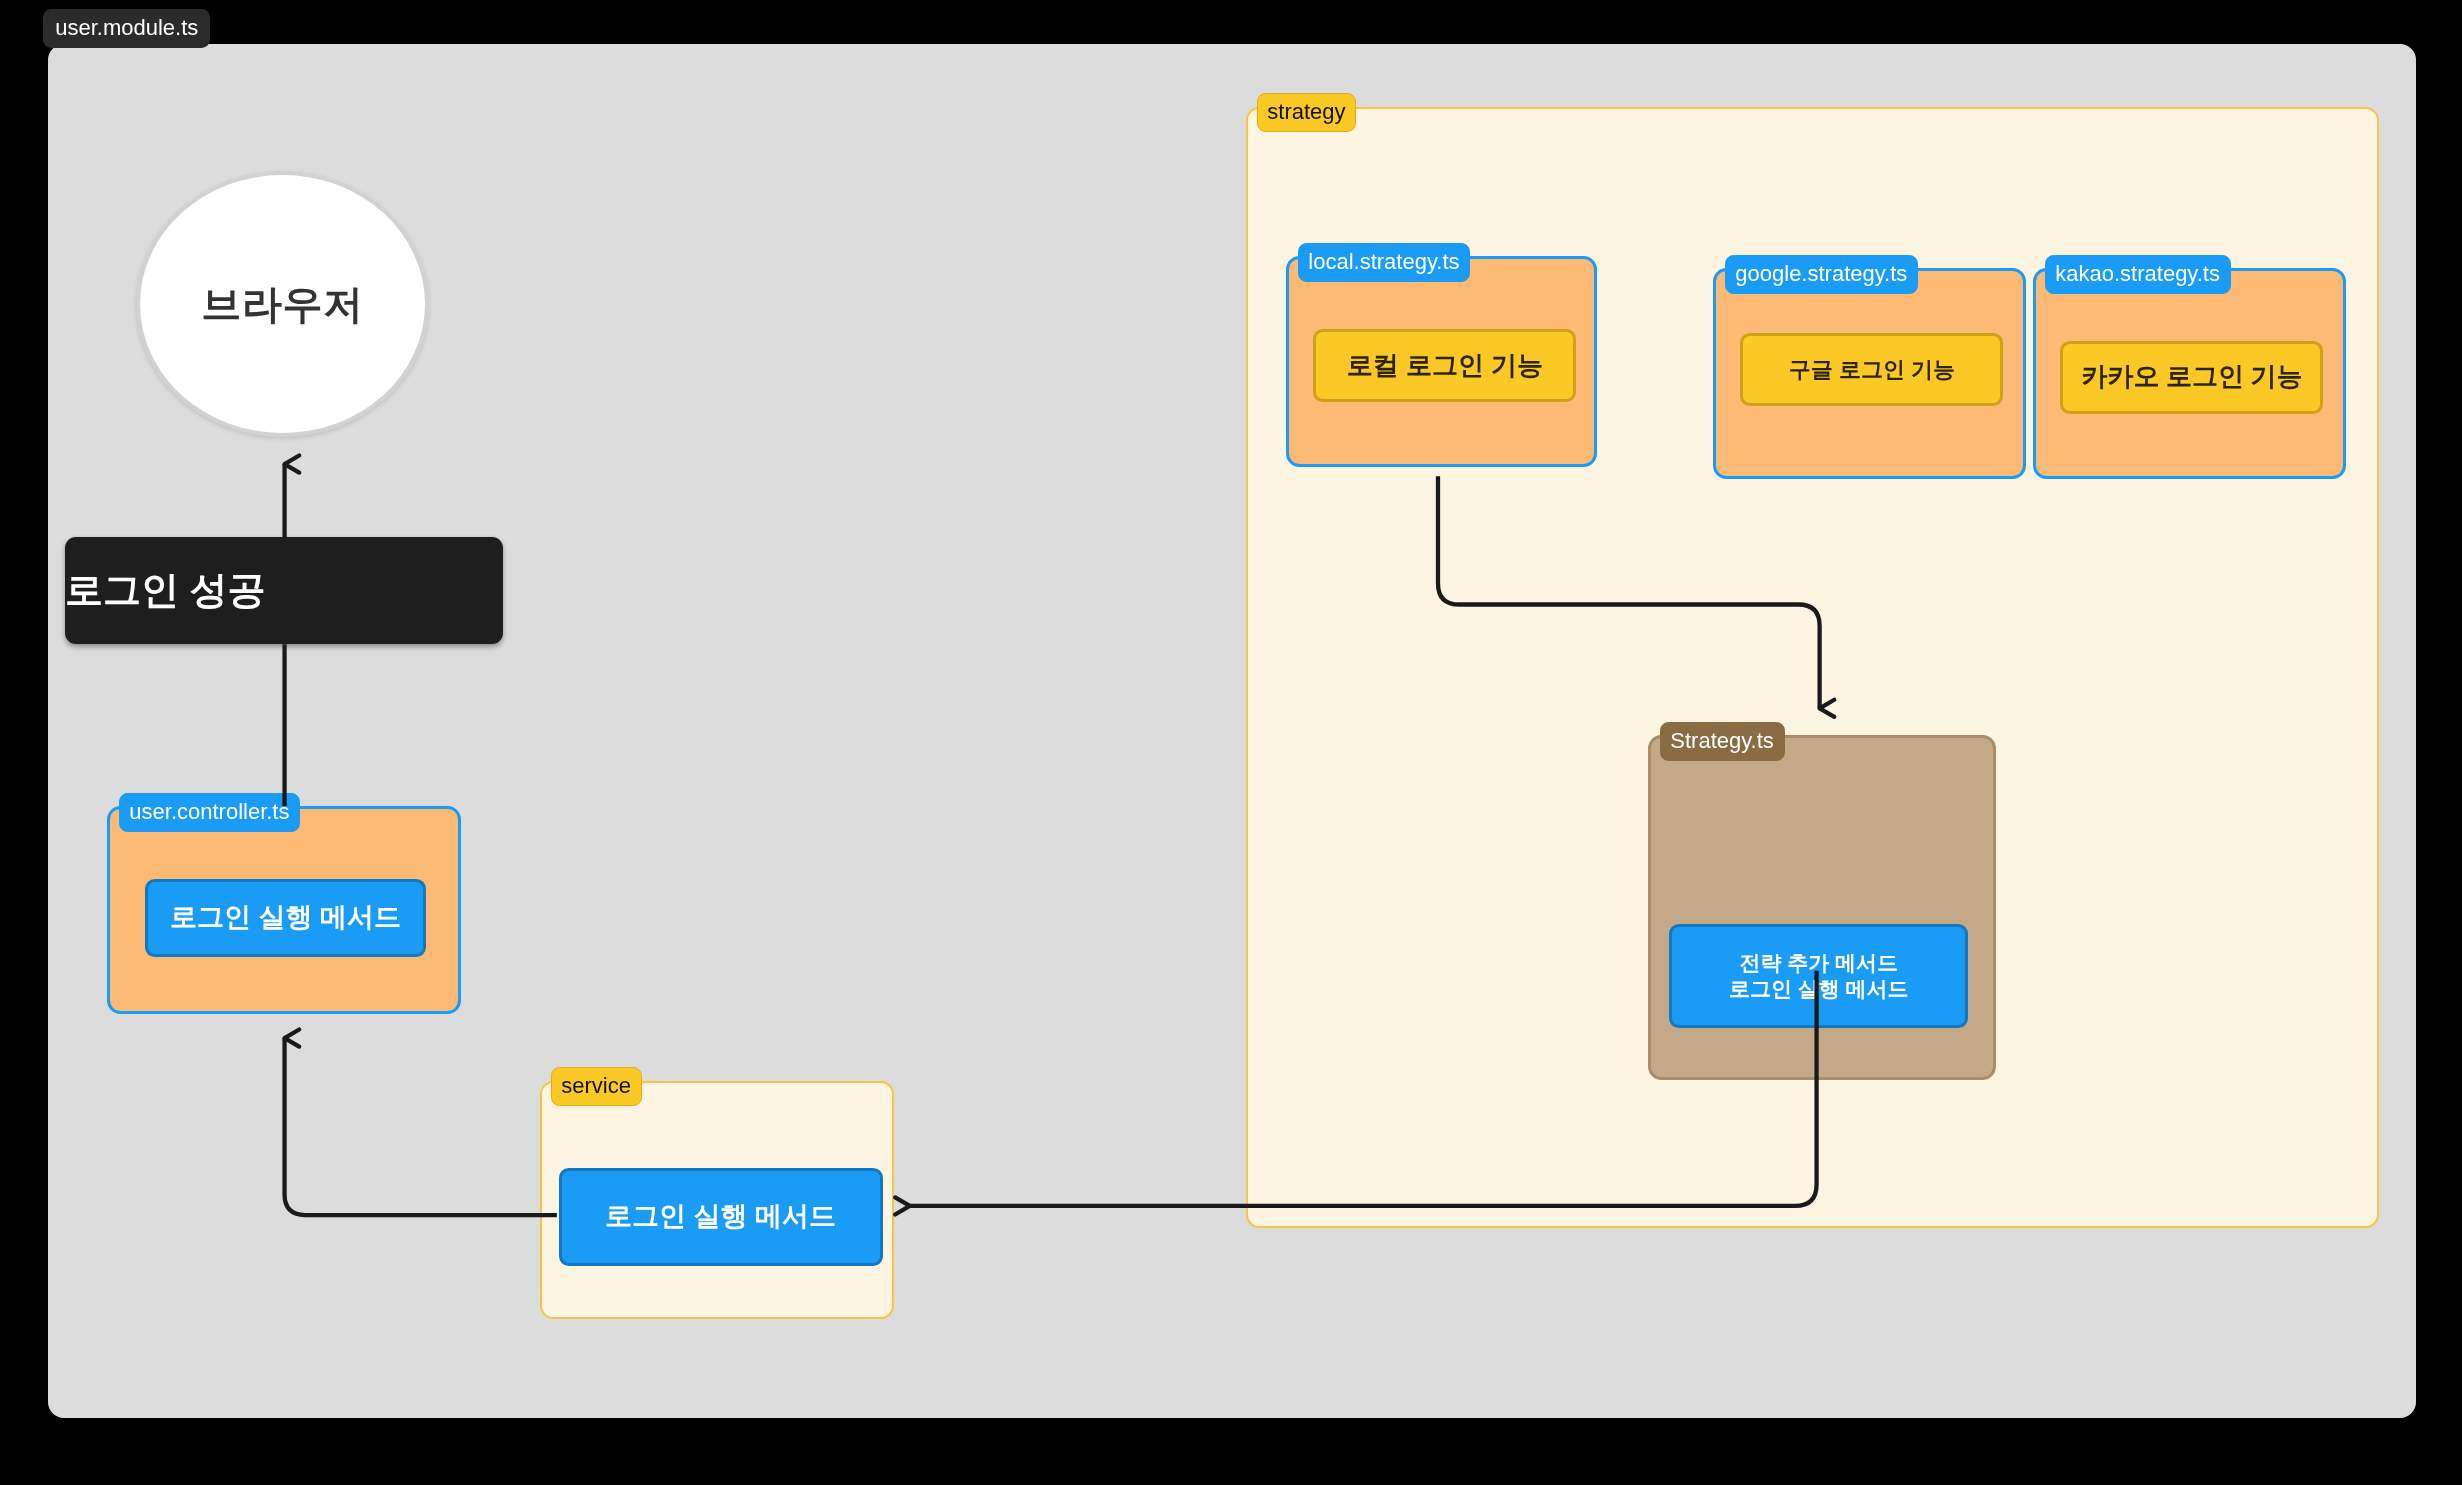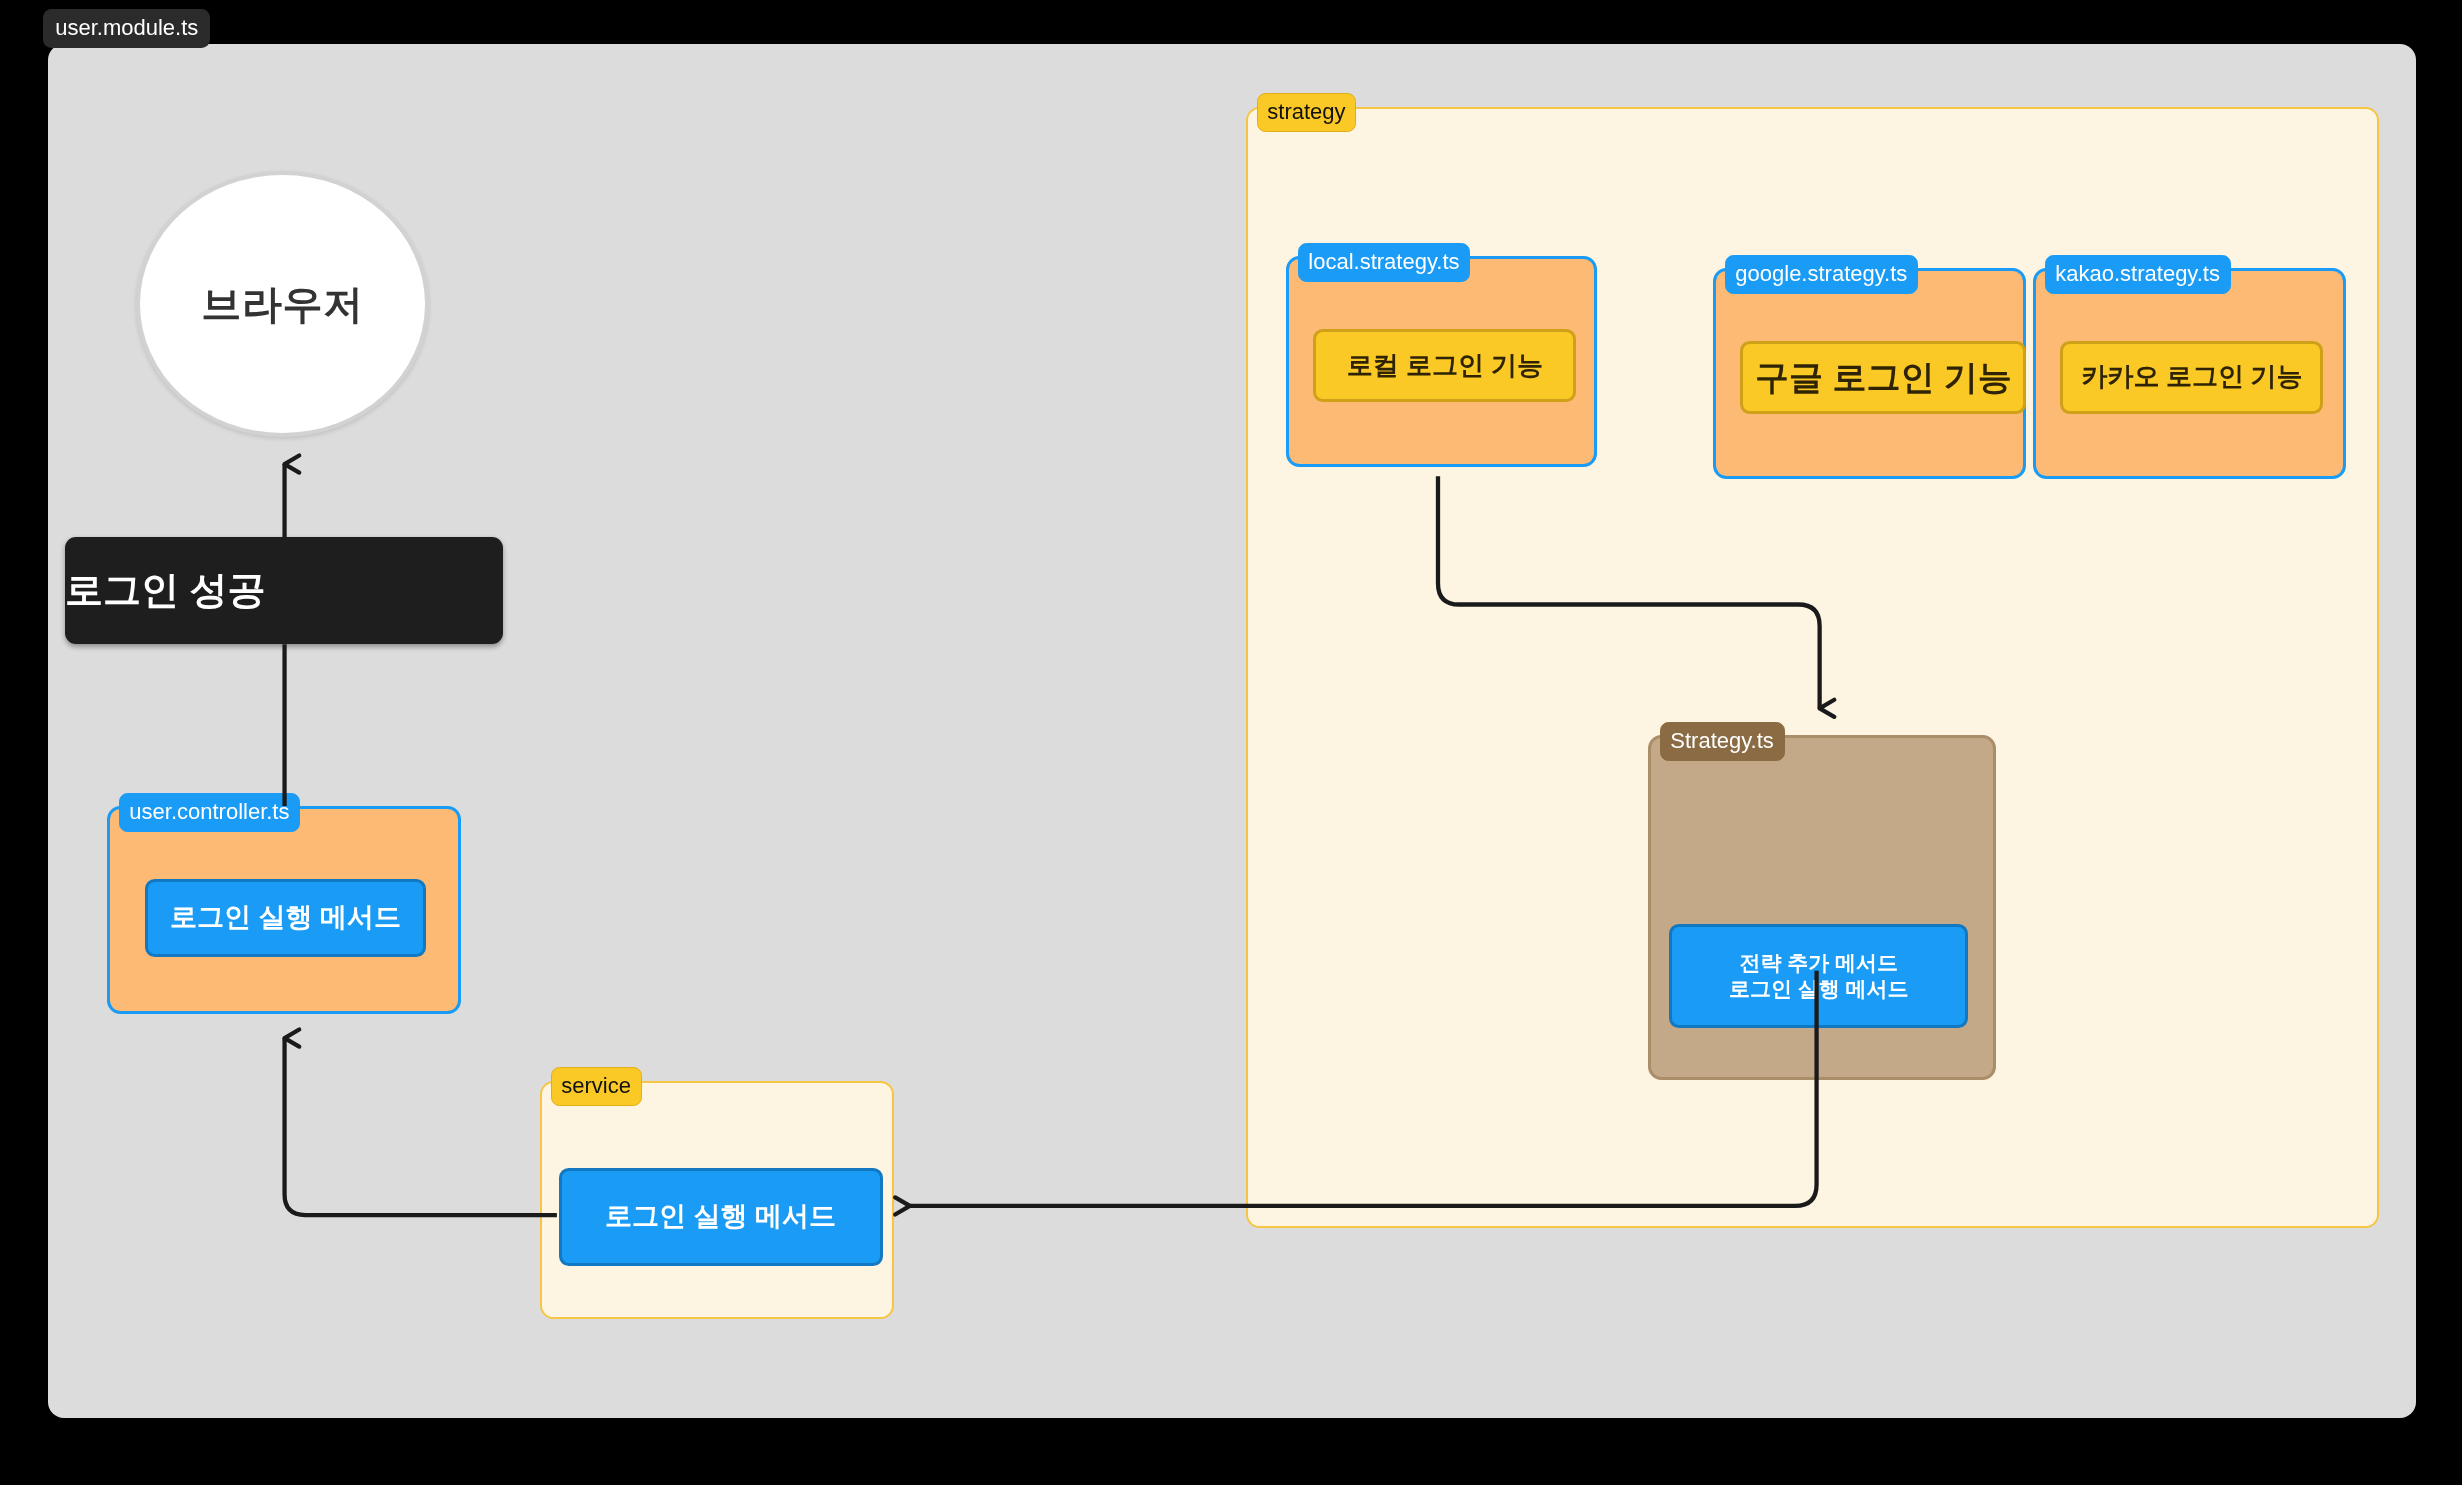--- a/index.html
+++ b/index.html
@@ -175,21 +175,21 @@
 
   <div class="group blue" style="left:38px; top:147px; width:311px; height:211px;">
     <span class="group-badge blue">local.strategy.ts</span>
     <div class="pill yellow" style="left:24.4px; top:70px; width:263px; height:73px; font-size:26px;">
       <span>로컬 로그인 기능</span>
     </div>
   </div>
 
   <div class="group blue" style="left:421px; top:159px; width:313px; height:211px;margin-left:44px;">
     <span class="group-badge blue">google.strategy.ts</span>
-    <div class="pill yellow" style="left:24.4px; top:70px; width:286px; height:73px; font-size:34px;">
+    <div class="pill yellow" style="left:24.4px; top:62px; width:263px; height:73px; font-size:22px;">
       <span>구글 로그인 기능</span>
     </div>
   </div>
 
   <div class="group blue" style="left:785px; top:159px; width:313px; height:211px;">
     <span class="group-badge blue">kakao.strategy.ts</span>
     <div class="pill yellow" style="left:24.4px; top:70px; width:263px; height:73px; font-size:26px;font-family:Liberation Serif, serif;">
       <span>카카오 로그인 기능</span>
     </div>
   </div>

